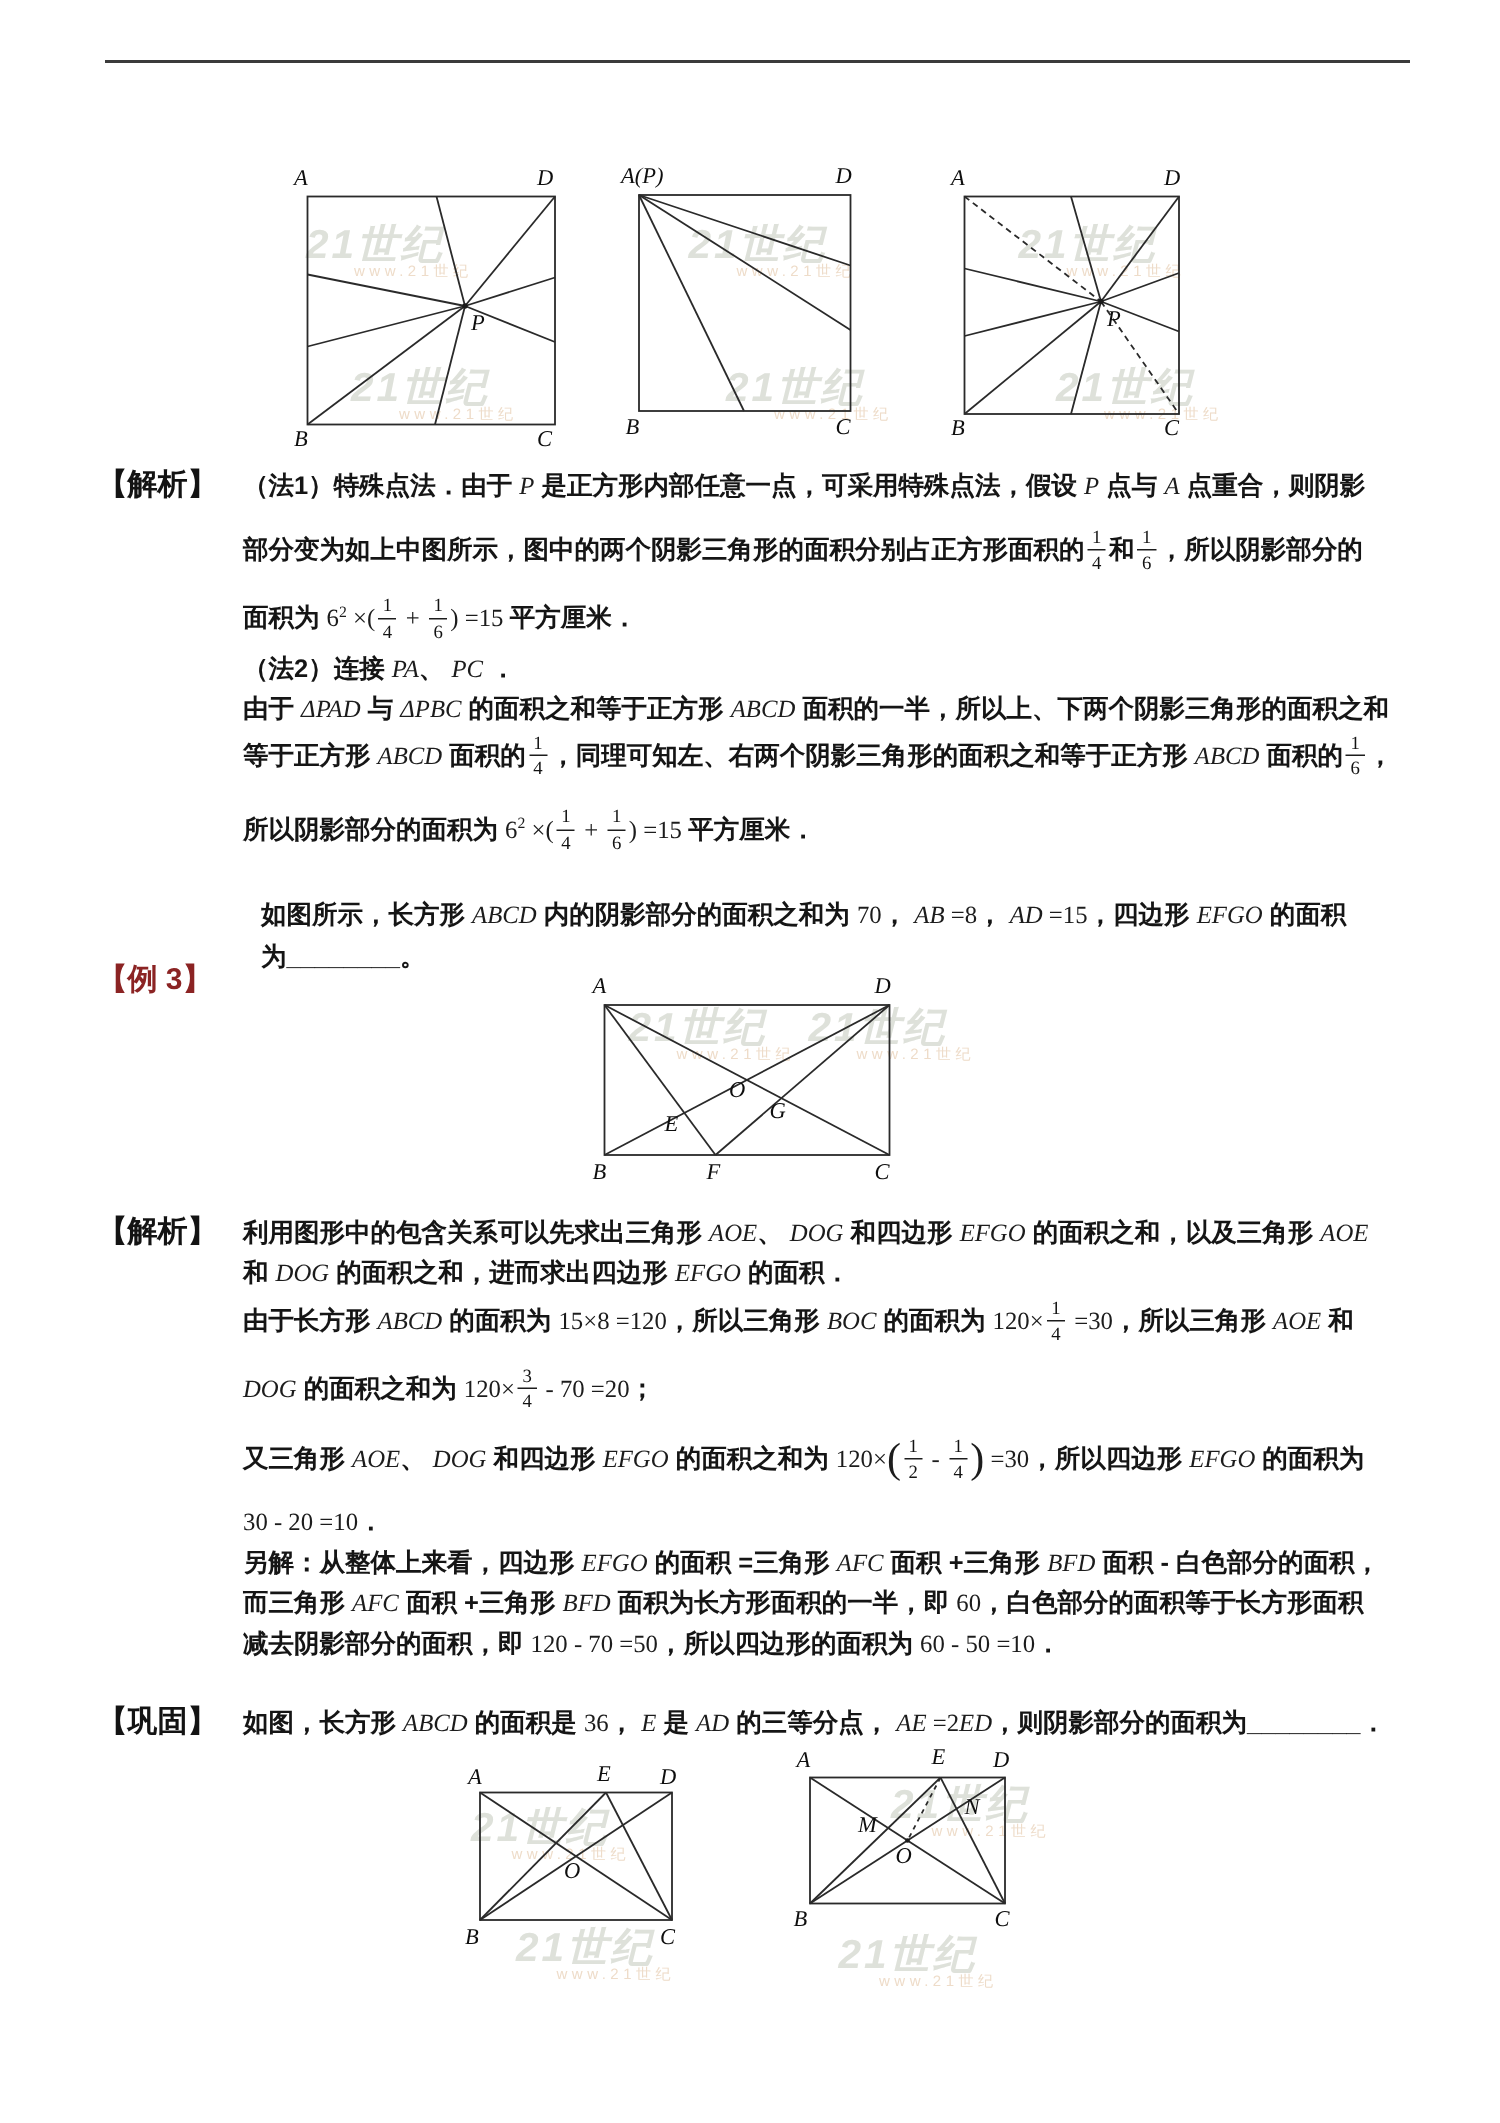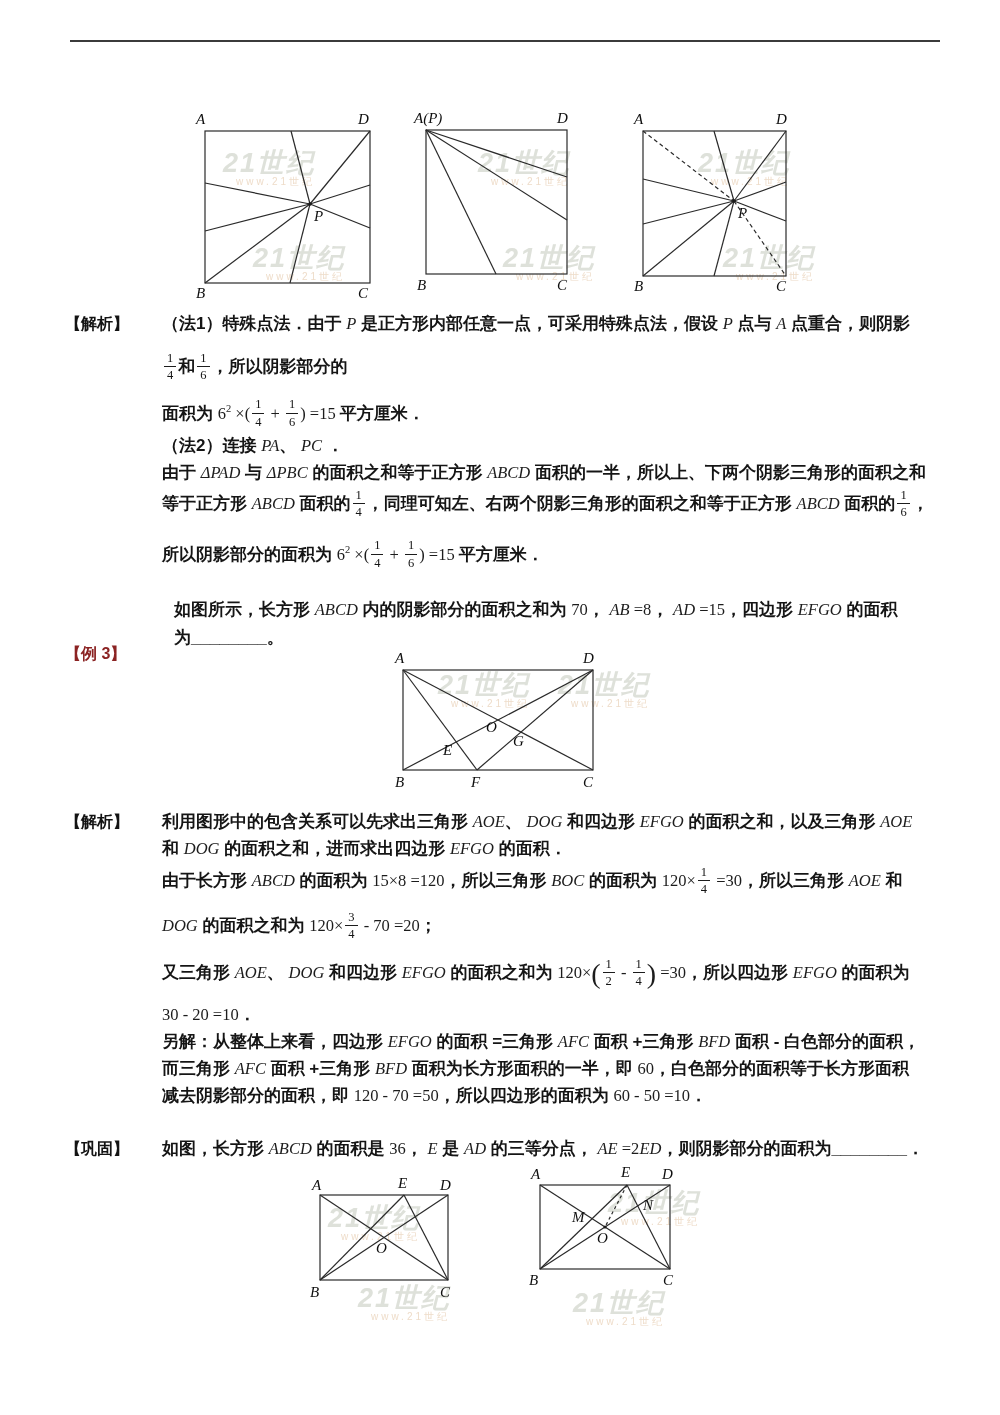--- a/index.html
+++ b/index.html
@@ -17,21 +17,21 @@
   .line{
     position:absolute;
     white-space:nowrap;
     line-height:23px;
     font-size:17px;
     margin-left:24px;
   }
   .line.tall{line-height:42px;}
   .blocklabel{
     position:absolute;
-    font-size:16px;
+    font-size:20px;
     font-weight:bold;
     white-space:nowrap;
     line-height:23px;
   }
   .blocklabel.red{color:#8b2323;}
   .cn{font-weight:600;color:#151515;}
   .mi{font-family:"Liberation Serif", serif;font-style:italic;font-size:16.5px;color:#1c1c1c;}
   .mr{font-family:"Liberation Serif", serif;font-size:16.5px;color:#1c1c1c;}
   .msup{font-family:"Liberation Serif", serif;font-size:10.5px;vertical-align:super;color:#1c1c1c;}
   .bigp{font-family:"Liberation Serif", serif;font-size:28px;font-weight:300;vertical-align:middle;color:#1c1c1c;}
@@ -63,21 +63,20 @@
     text-align:center;
     pointer-events:none;
     user-select:none;
   }
   .wm .wm-main{
     display:block;
     font-size:27px;font-weight:bold;font-style:italic;
     color:#dee1da;
     letter-spacing:2px;
     line-height:26px;
-    text-align:right;
   }
   .wm .wm-sub{
     display:block;
     font-size:10px;
     color:#eedcc9;
     letter-spacing:3px;
     line-height:11px;
     text-align:right;
   }
 </style>
@@ -193,21 +192,21 @@
     </svg>
     <span class="dlabel" style="left:6px;top:2px;">A</span>
     <span class="dlabel" style="left:148px;top:2px;">D</span>
     <span class="dlabel" style="left:6px;top:169px;">B</span>
     <span class="dlabel" style="left:148px;top:169px;">C</span>
     <span class="dlabel" style="left:110px;top:96px;">P</span>
   </div>
 
   <div class="blocklabel" style="left:65px;top:312px;">【解析】</div>
   <div class="line" style="left:138px;top:312px;"><span class="cn">（法1）特殊点法．由于 </span><span class="mi">P</span><span class="cn"> 是正方形内部任意一点，可采用特殊点法，假设 </span><span class="mi">P</span><span class="cn"> 点与 </span><span class="mi">A</span><span class="cn"> 点重合，则阴影</span></div>
-  <div class="line tall" style="left:138px;top:346px;"><span class="frac"><span class="fn">1</span><span class="fd">4</span></span><span class="cn">和</span><span class="frac"><span class="fn">1</span><span class="fd">6</span></span><span class="cn">，所以阴影部分的</span></div>
+  <div class="line tall" style="left:138px;top:346px;"><span class="cn">部分变为如上中图所示，图中的两个阴影三角形的面积分别占正方形面积的</span><span class="frac"><span class="fn">1</span><span class="fd">4</span></span><span class="cn">和</span><span class="frac"><span class="fn">1</span><span class="fd">6</span></span><span class="cn">，所以阴影部分的</span></div>
   <div class="line tall" style="left:138px;top:388px;"><span class="cn">面积为 </span><span class="mr">6</span><span class="msup">2</span><span class="mr"> ×(</span><span class="frac"><span class="fn">1</span><span class="fd">4</span></span><span class="mr"> + </span><span class="frac"><span class="fn">1</span><span class="fd">6</span></span><span class="mr">) =15 </span><span class="cn">平方厘米．</span></div>
   <div class="line" style="left:138px;top:434px;"><span class="cn">（法2）连接 </span><span class="mi">PA</span><span class="cn">、 </span><span class="mi">PC</span><span class="cn"> ．</span></div>
   <div class="line" style="left:138px;top:461px;"><span class="cn">由于 </span><span class="mi">ΔPAD</span><span class="cn"> 与 </span><span class="mi">ΔPBC</span><span class="cn"> 的面积之和等于正方形 </span><span class="mi">ABCD</span><span class="cn"> 面积的一半，所以上、下两个阴影三角形的面积之和</span></div>
   <div class="line tall" style="left:138px;top:483px;"><span class="cn">等于正方形 </span><span class="mi">ABCD</span><span class="cn"> 面积的</span><span class="frac"><span class="fn">1</span><span class="fd">4</span></span><span class="cn">，同理可知左、右两个阴影三角形的面积之和等于正方形 </span><span class="mi">ABCD</span><span class="cn"> 面积的</span><span class="frac"><span class="fn">1</span><span class="fd">6</span></span><span class="cn">，</span></div>
   <div class="line tall" style="left:138px;top:529px;"><span class="cn">所以阴影部分的面积为 </span><span class="mr">6</span><span class="msup">2</span><span class="mr"> ×(</span><span class="frac"><span class="fn">1</span><span class="fd">4</span></span><span class="mr"> + </span><span class="frac"><span class="fn">1</span><span class="fd">6</span></span><span class="mr">) =15 </span><span class="cn">平方厘米．</span></div>
 
   <div class="blocklabel red" style="left:65px;top:598px;margin-top:44px;">【例 3】</div>
   <div class="line" style="left:150px;top:598px;"><span class="cn">如图所示，长方形 </span><span class="mi">ABCD</span><span class="cn"> 内的阴影部分的面积之和为 </span><span class="mr">70</span><span class="cn">， </span><span class="mi">AB</span><span class="mr"> =8</span><span class="cn">， </span><span class="mi">AD</span><span class="mr"> =15</span><span class="cn">，四边形 </span><span class="mi">EFGO</span><span class="cn"> 的面积</span></div>
   <div class="line" style="left:150px;top:626px;"><span class="cn">为________。</span></div>
 

